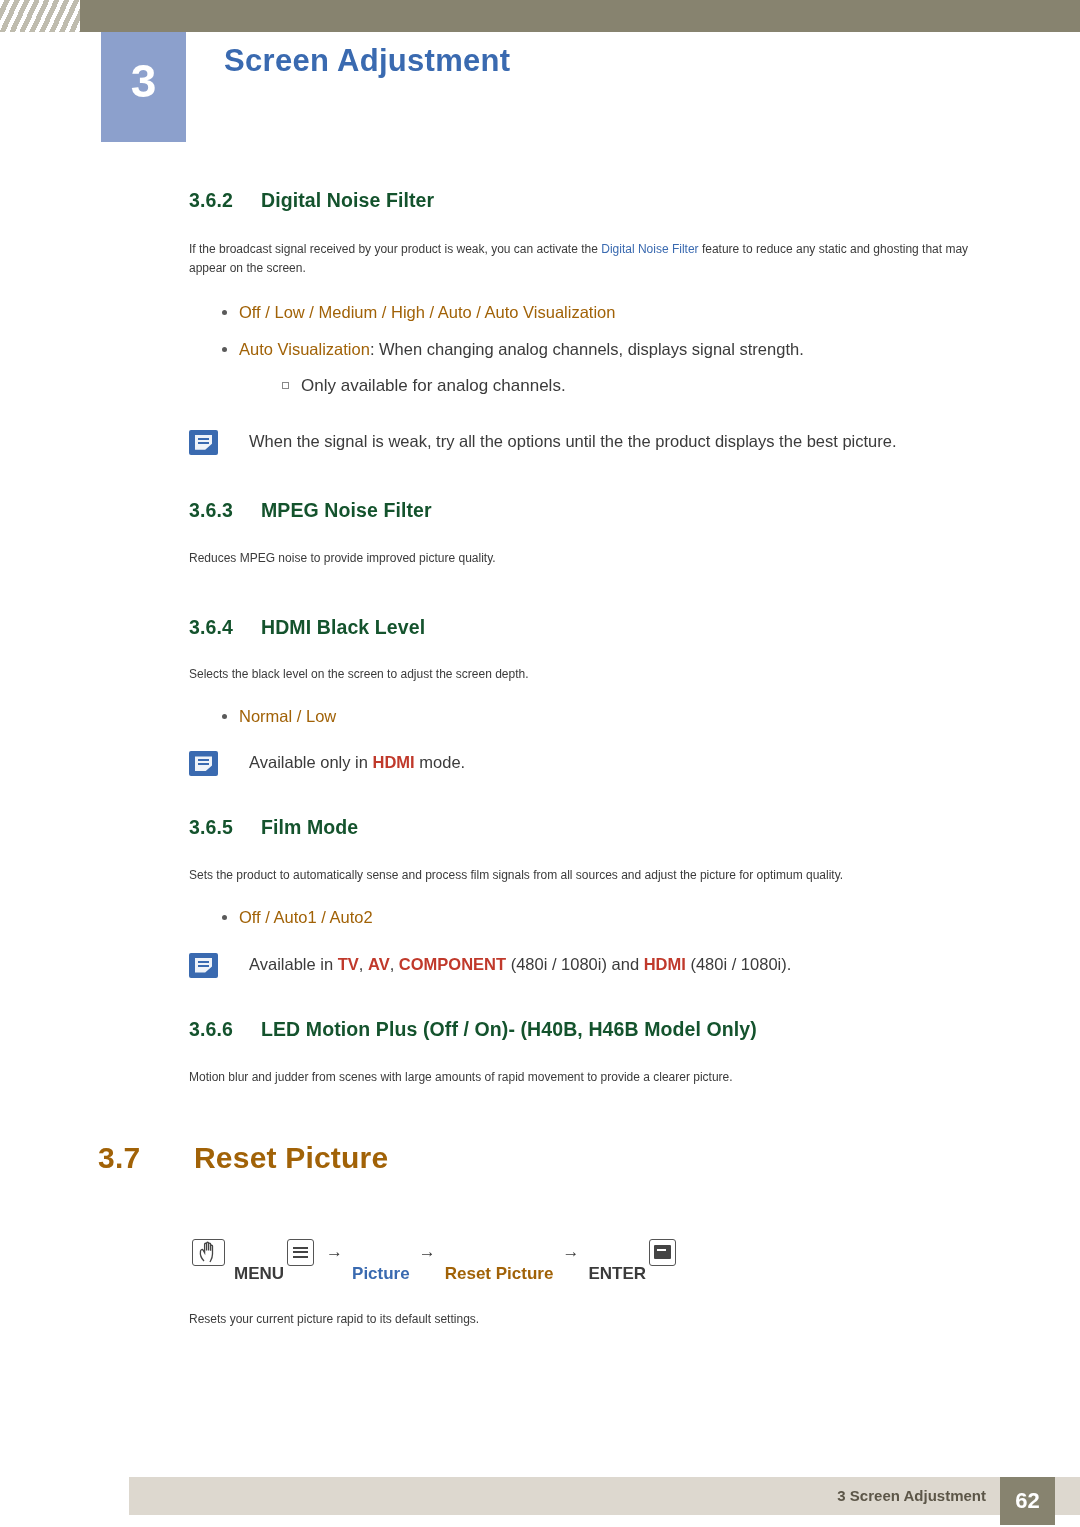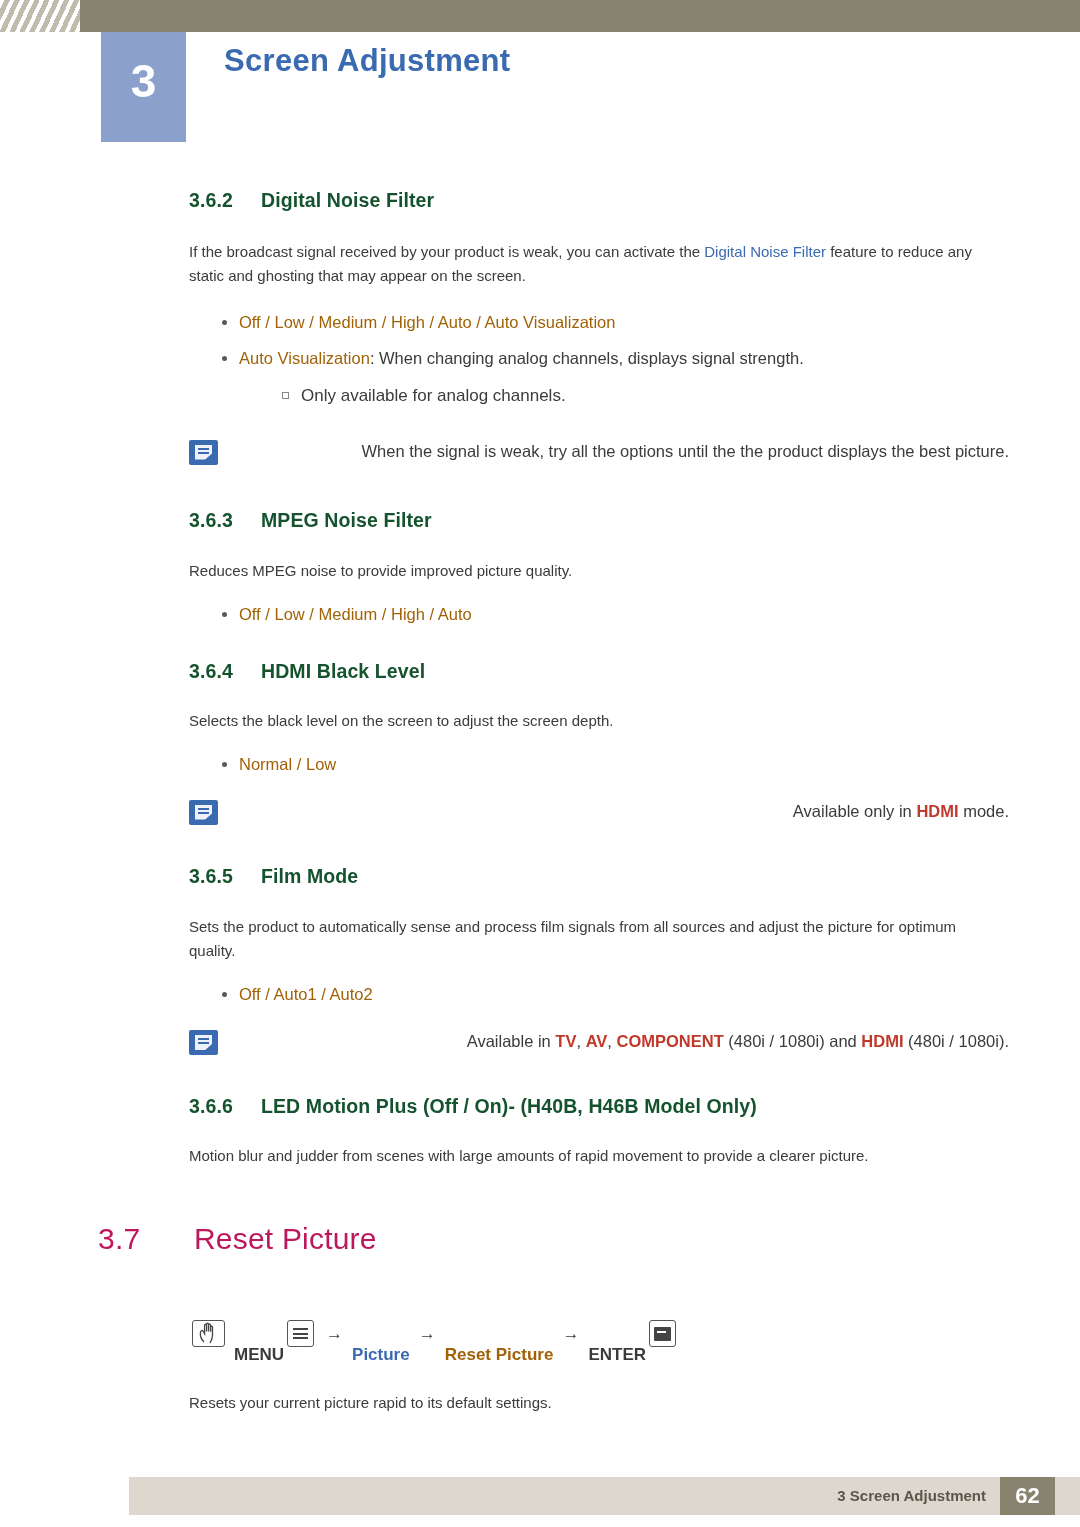--- a/index.html
+++ b/index.html
@@ -83,32 +83,32 @@
     margin: 0;
     letter-spacing: 0.1px;
   }
   h3.sub .num {
     display: inline-block;
     width: 72px;
   }
 
   h2.major {
     font-size: 30px;
-    font-weight: normal;
-    color: #be185d;
+    font-weight: bold;
+    color: #a16207;
     margin: 0;
     letter-spacing: 0.2px;
   }
   h2.major .num {
     display: inline-block;
     width: 96px;
   }
 
   p.body {
-    font-size: 15px;
+    font-size: 12px;
     color: #3b3b3b;
     margin: 0;
     line-height: 1.62;
   }
 
   .hl-blue { color: #3a6ab0; }
   .hl-orange { color: #a16207; }
   .hl-red { color: #c0392b; }
   .bold { font-weight: bold; margin-top: 43px; }
 
@@ -157,21 +157,20 @@
     height: 7px;
     border: 1px solid #888;
     background: #fff;
     box-sizing: border-box;
   }
 
   .note {
     position: relative;
     padding-left: 62px;
     min-height: 30px;
-    text-align: right;
   }
   .note .note-icon {
     position: absolute;
     left: 2px;
     top: 2px;
     width: 29px;
     height: 25px;
     background: #3a6ab0;
     border-radius: 2px;
   }
@@ -285,21 +284,21 @@
     top: 10px;
     font-size: 15px;
     font-weight: bold;
     color: #5c5648;
   }
   .footer-page {
     position: absolute;
     right: 53px;
     top: 0px;
     width: 55px;
-    height: 38px;
+    height: 48px;
     background: #87836f;
     color: #ffffff;
     font-size: 22px;
     font-weight: bold;
     display: flex;
     align-items: center;
     justify-content: center;
   }
 </style>
 </head>
@@ -349,25 +348,20 @@
 
     <div style="height:41px"></div>
     <h3 class="sub">
       <span class="num">3.6.3</span><span>MPEG Noise Filter</span>
     </h3>
 
     <div style="height:27px"></div>
     <p class="body">Reduces MPEG noise to provide improved picture quality.</p>
 
     <div style="height:18px"></div>
-    <ul class="bullets">
-      <li>
-        <span class="hl-orange">Off</span><span class="hl-orange"> / </span><span class="hl-orange">Low</span><span class="hl-orange"> / </span><span class="hl-orange">Medium</span><span class="hl-orange"> / </span><span class="hl-orange">High</span><span class="hl-orange"> / </span><span class="hl-orange">Auto</span>
-      </li>
-    </ul>
 
     <div style="height:30px"></div>
     <h3 class="sub">
       <span class="num">3.6.4</span><span>HDMI Black Level</span>
     </h3>
 
     <div style="height:26px"></div>
     <p class="body">Selects the black level on the screen to adjust the screen depth.</p>
 
     <div style="height:18px"></div>

